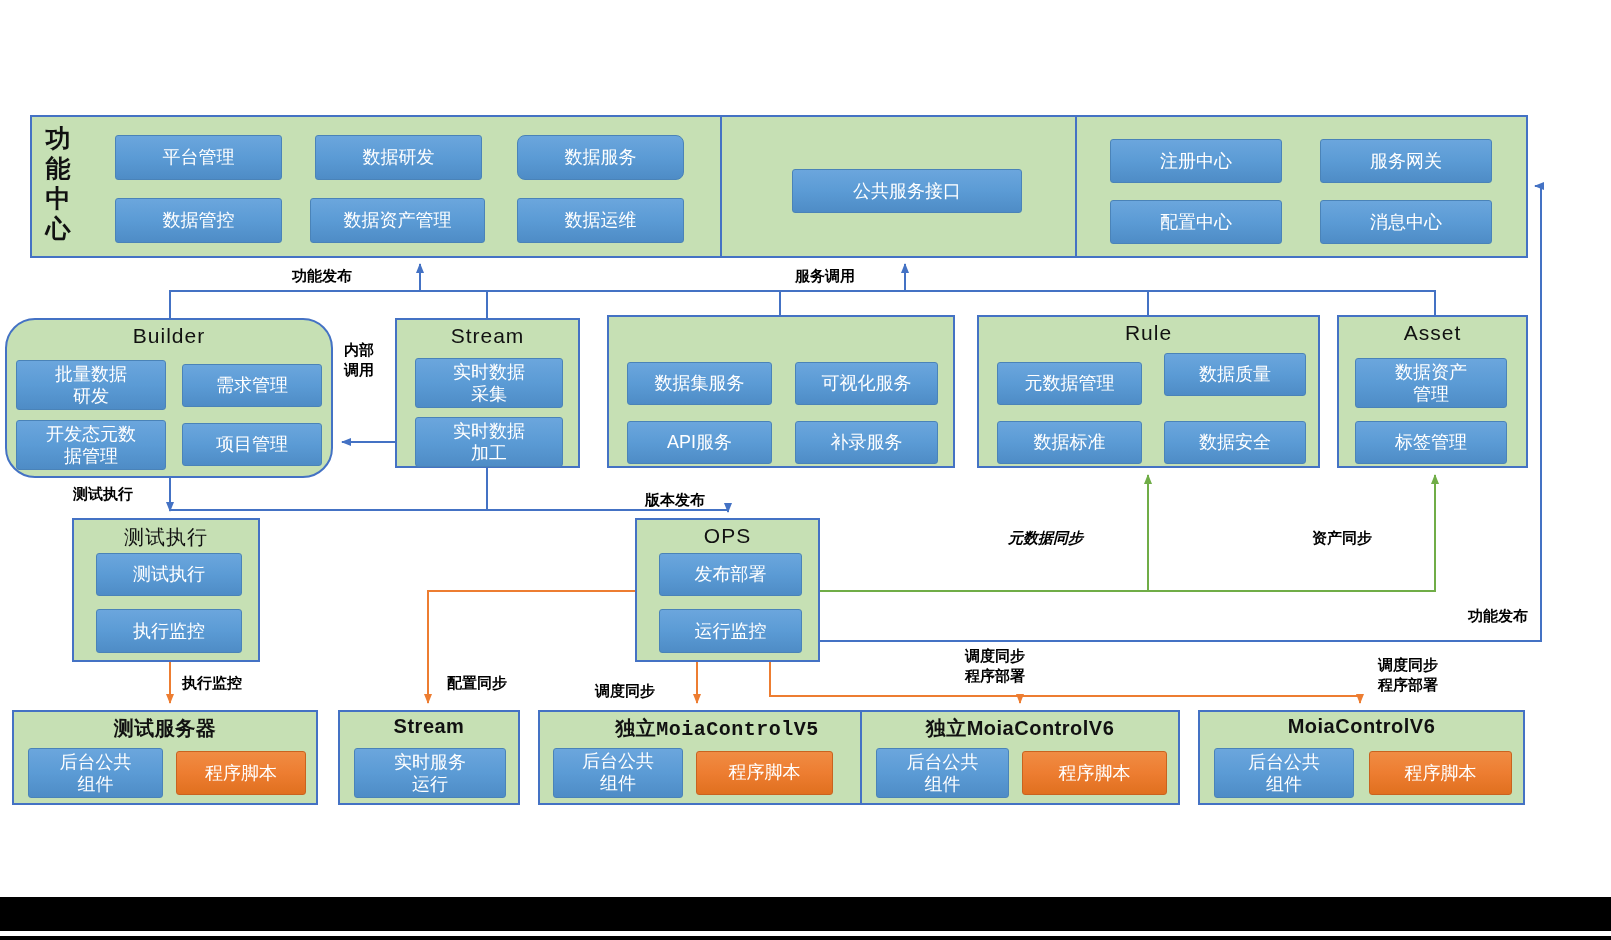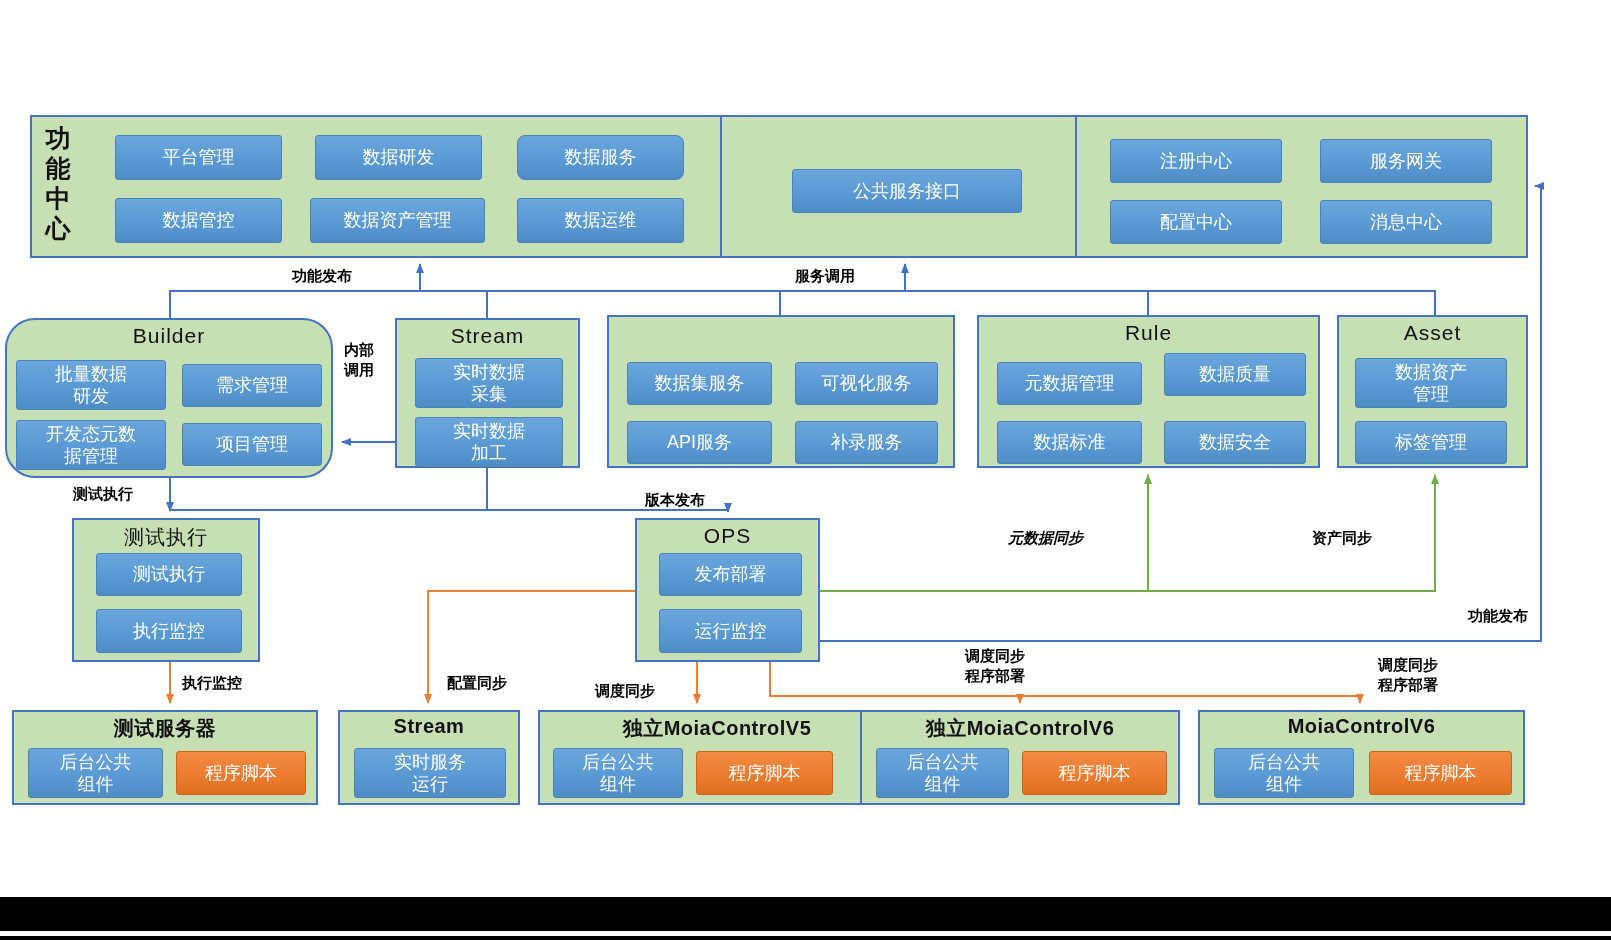--- a/index.html
+++ b/index.html
@@ -146,21 +146,21 @@
 组件</div>
     <div class="btn orange" style="left:162px;top:39px;width:130px;height:44px;">程序脚本</div>
   </div>
 
   <div class="panel" style="left:338px;top:710px;width:182px;height:95px;">
     <div class="panel-title bold" style="top:3px;">Stream</div>
     <div class="btn" style="left:14px;top:36px;width:152px;height:50px;">实时服务
 运行</div>
   </div>
 
-  <div class="panel" style="left:538px;top:710px;width:358px;height:95px;">
+  <div class="panel" style="left:538px;top:710px;width:358px;height:95px;font-family:Liberation Mono, monospace;">
     <div class="panel-title bold" style="top:3px;">独立MoiaControlV5</div>
     <div class="btn" style="left:13px;top:36px;width:130px;height:50px;">后台公共
 组件</div>
     <div class="btn orange" style="left:156px;top:39px;width:137px;height:44px;">程序脚本</div>
   </div>
 
   <div class="panel" style="left:860px;top:710px;width:320px;height:95px;">
     <div class="panel-title bold" style="top:3px;">独立MoiaControlV6</div>
     <div class="btn" style="left:14px;top:36px;width:133px;height:50px;">后台公共
 组件</div>

